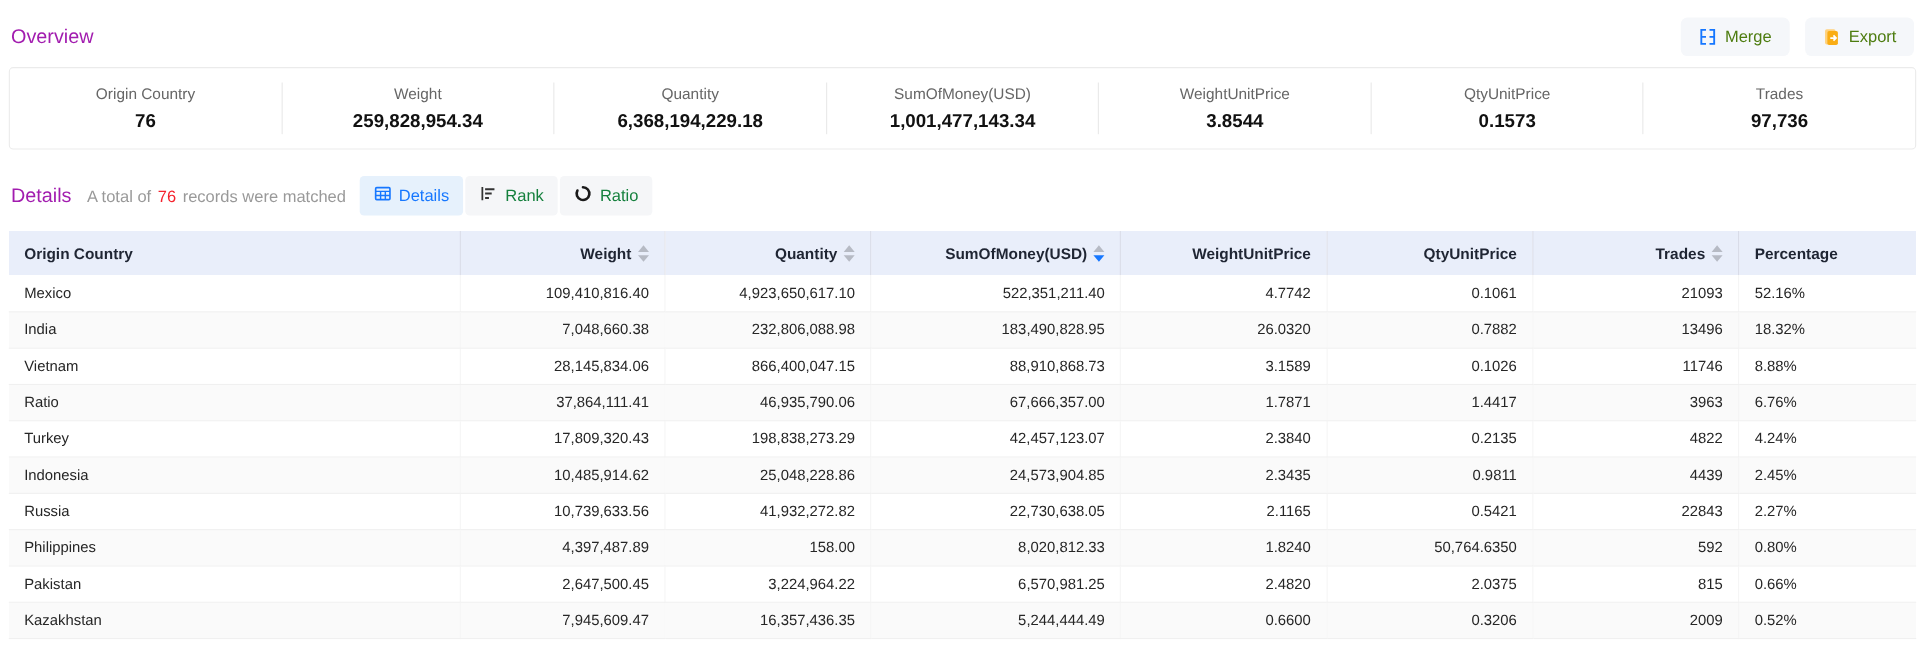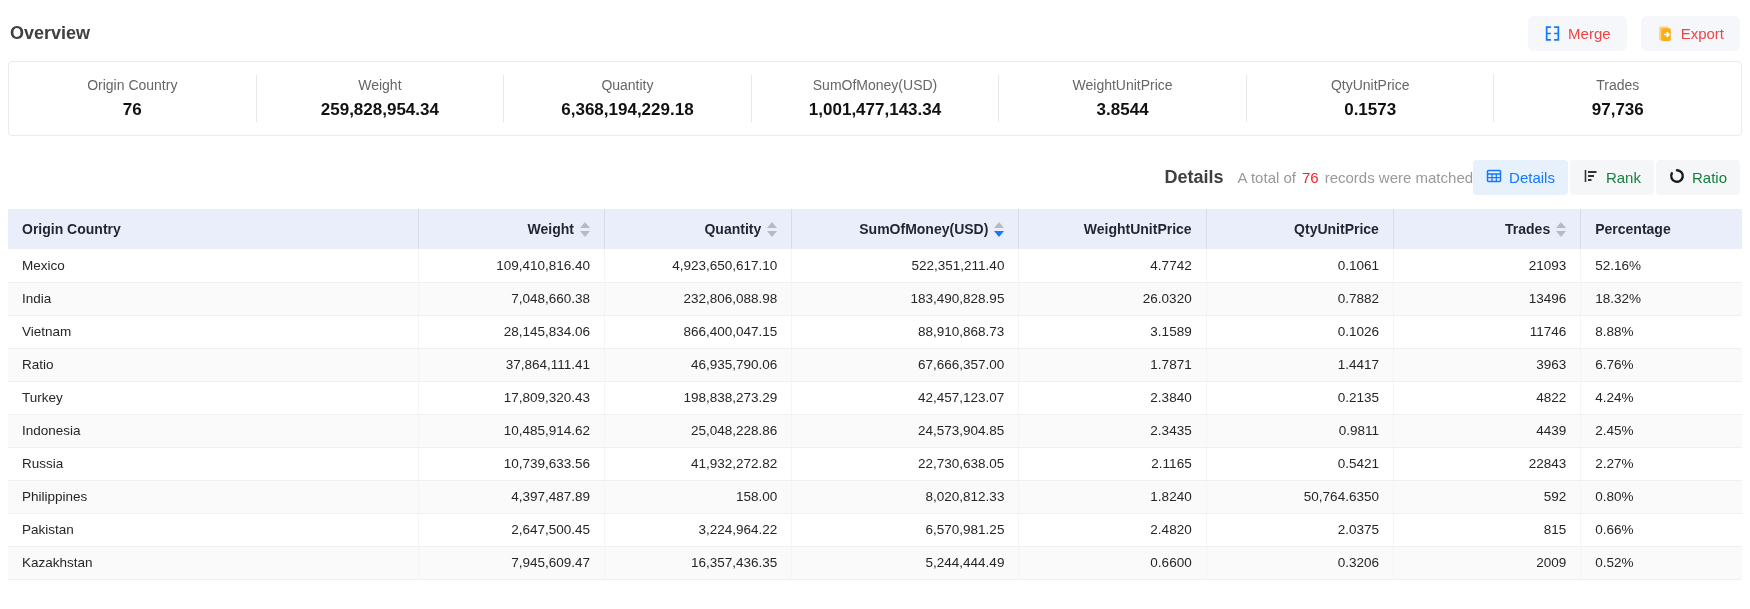--- a/index.html
+++ b/index.html
@@ -7,43 +7,43 @@
     width: 1750px; height: 609px;
     background: #fff;
     font-family: "Liberation Sans", "DejaVu Sans", sans-serif;
     color: #262626;
     overflow: hidden;
   }
   .page { padding: 8px 8px 0 8px; }
 
   
   .topbar { display: flex; align-items: center; justify-content: space-between; padding: 8px 2px 10px 2px; }
-  .section-title { font-size: 18px; font-weight: bold; color: #404040; }
+  .section-title { font-size: 18px; font-weight: normal; color: #a21caf; }
   .topbar-actions { display: flex; gap: 14px; }
   .soft-btn {
     display: inline-flex; align-items: center; gap: 7px;
     background: #f5f7fa; border: none; border-radius: 6px;
-    padding: 9px 16px; font-size: 15px; color: #ef4444;
+    padding: 9px 16px; font-size: 15px; color: #4d7c0f;
     font-family: inherit; cursor: pointer;
   }
   .soft-btn svg { display: block; }
 
   
   .summary-card {
     border: 1px solid #ebebeb; border-radius: 4px;
     display: flex; align-items: stretch;
     padding: 13px 0; background: #fff;
   }
   .summary-cell { flex: 1; text-align: center; padding: 2px 10px; border-left: 1px solid #e8e8e8; }
   .summary-cell:first-child { border-left: none; }
   .summary-label { font-size: 14px; color: #666; margin-bottom: 7px; }
   .summary-value { font-size: 17px; font-weight: bold; color: #111; }
 
   
-  .details-bar { display: flex; align-items: center; justify-content: flex-end; margin-top: 24px; padding: 0 2px; }
+  .details-bar { display: flex; align-items: center; justify-content: flex-start; margin-top: 24px; padding: 0 2px; gap: 12px; }
   .details-left { display: flex; align-items: baseline; gap: 14px; }
   .details-sub { font-size: 15px; color: #999; }
   .record-count { color: #f5222d; padding: 0 6px; }
   .view-group { display: flex; gap: 2px; }
   .view-btn {
     display: inline-flex; align-items: center; gap: 7px;
     background: #f5f6f8; border: none; border-radius: 4px;
     padding: 8px 13px; font-size: 15px; color: #15803d;
     font-family: inherit; cursor: pointer;
   }

